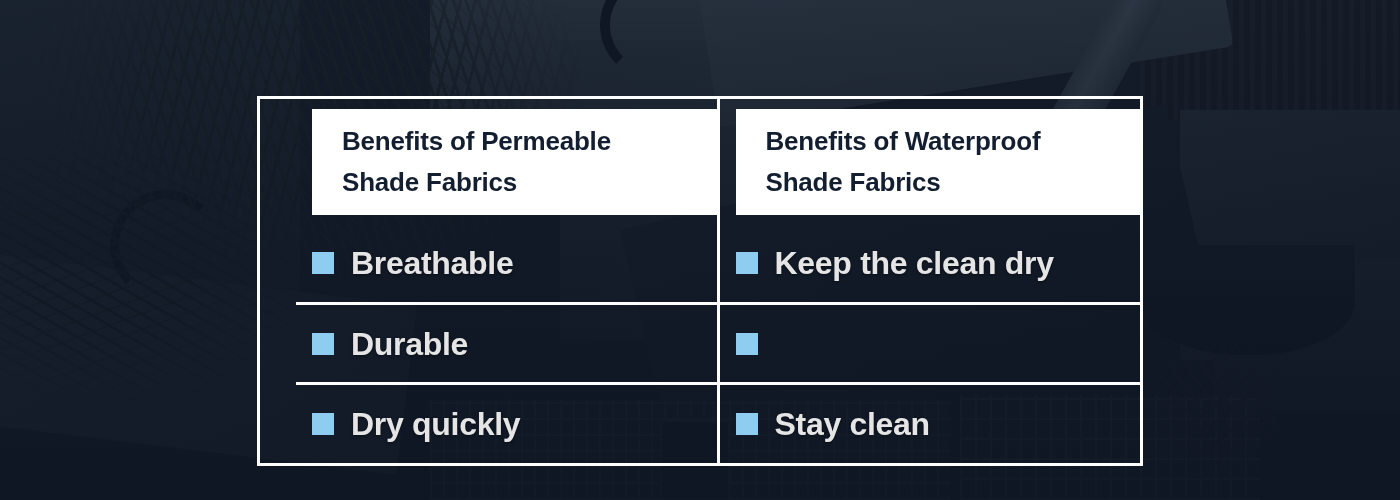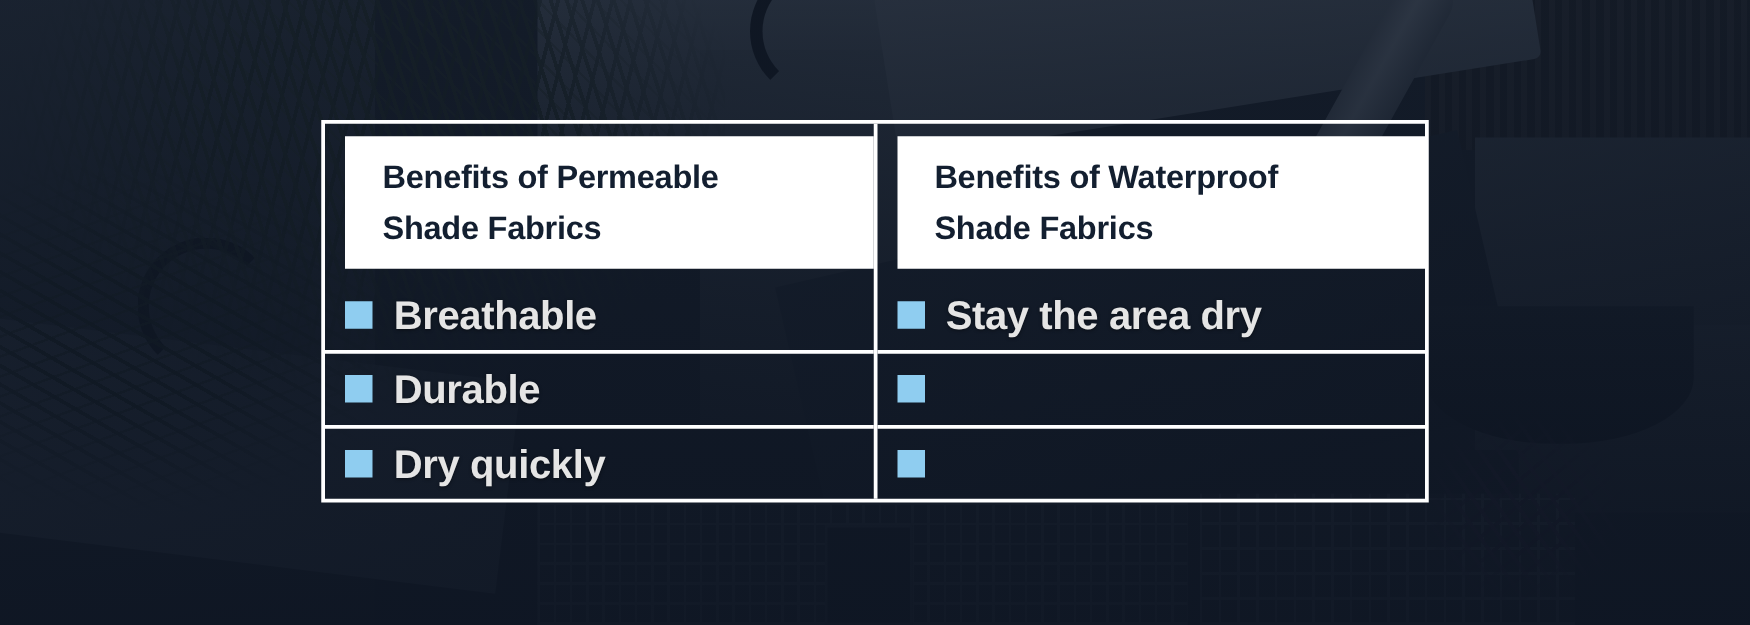--- a/index.html
+++ b/index.html
@@ -149,23 +149,24 @@
     position:absolute; inset:0;
     background:#16202f;
     mix-blend-mode:multiply;
     opacity:.55;
   }
 
   
   .table {
     position:absolute;
     left:257px; top:96px;
-    width:886px; height:306px;
+    width:886px; height:370px;
     border:3px solid #ffffff;
     display:flex;
+    padding-left:36px;
   }
   .col {
     position:relative;
     flex:1 1 0;
     display:flex;
     flex-direction:column;
     min-width:0;
   }
   .col-left  { border-right:3px solid #ffffff; }
 
@@ -277,25 +278,26 @@
     <div class="col col-right">
       <div class="col-head">
         <div class="head-box">
           <span class="line">Benefits of Waterproof</span>
           <span class="line">Shade Fabrics</span>
         </div>
       </div>
       <div class="items">
         <div class="item">
           <span class="bullet"></span>
-          <span class="item-label">Stay the area dry</span>
-        </div>
-        <div class="item">
-          <span class="bullet"></span>
-        </div>
-        <div class="item">
-          <span class="bullet"></span>
+          <span class="item-label">Keep the clean dry</span>
+        </div>
+        <div class="item">
+          <span class="bullet"></span>
+        </div>
+        <div class="item">
+          <span class="bullet"></span>
+          <span class="item-label">Stay clean</span>
         </div>
       </div>
     </div>
 
   </div>
 </div>
 
 </body></html>

